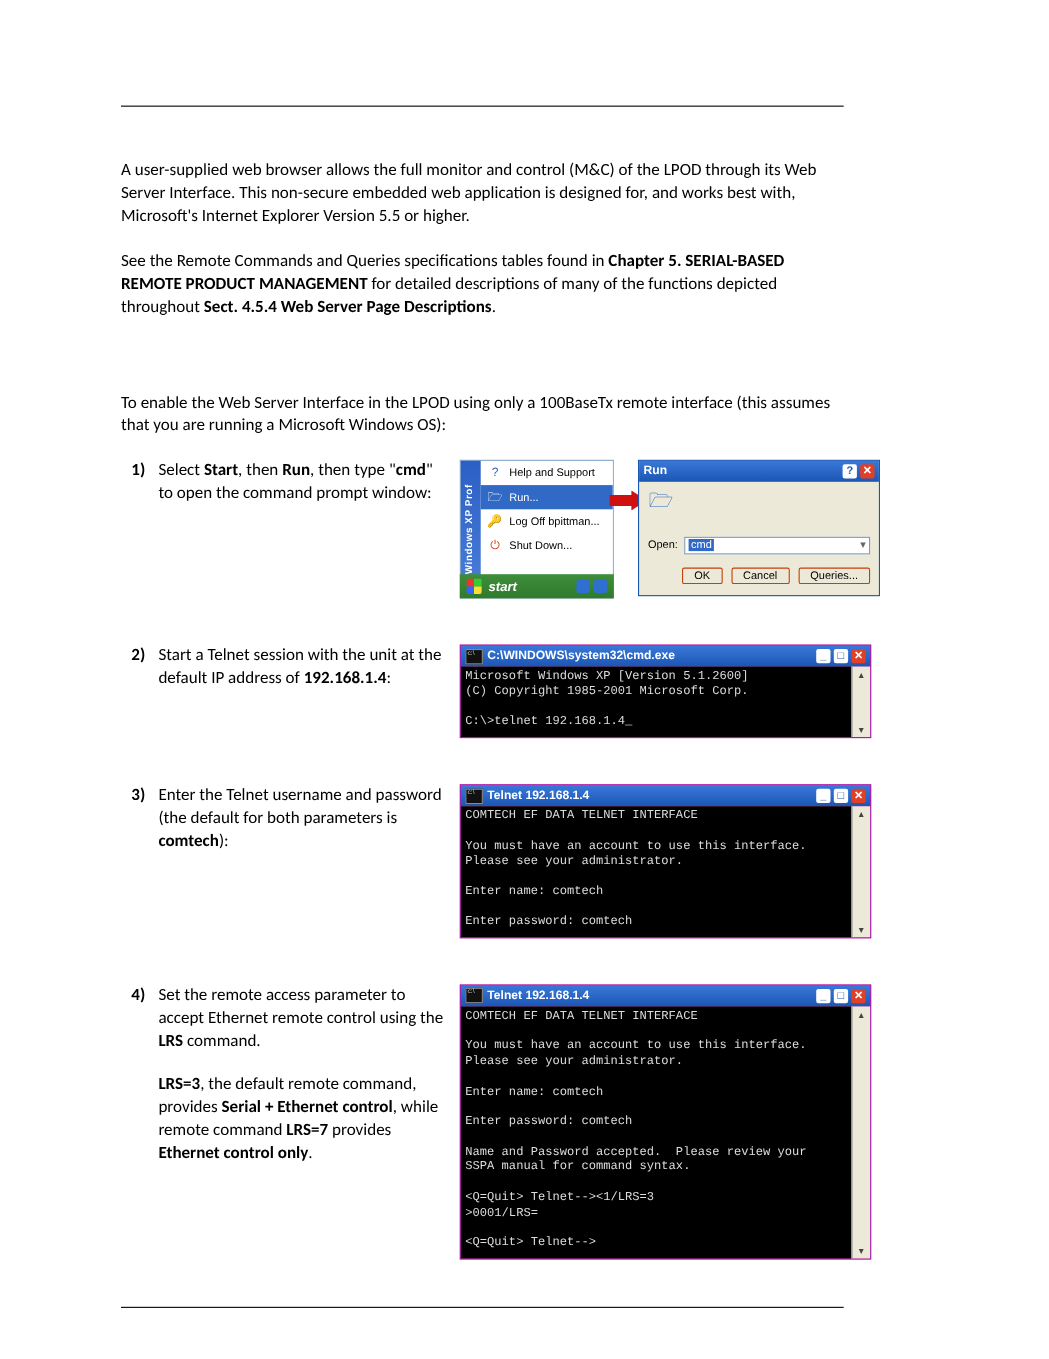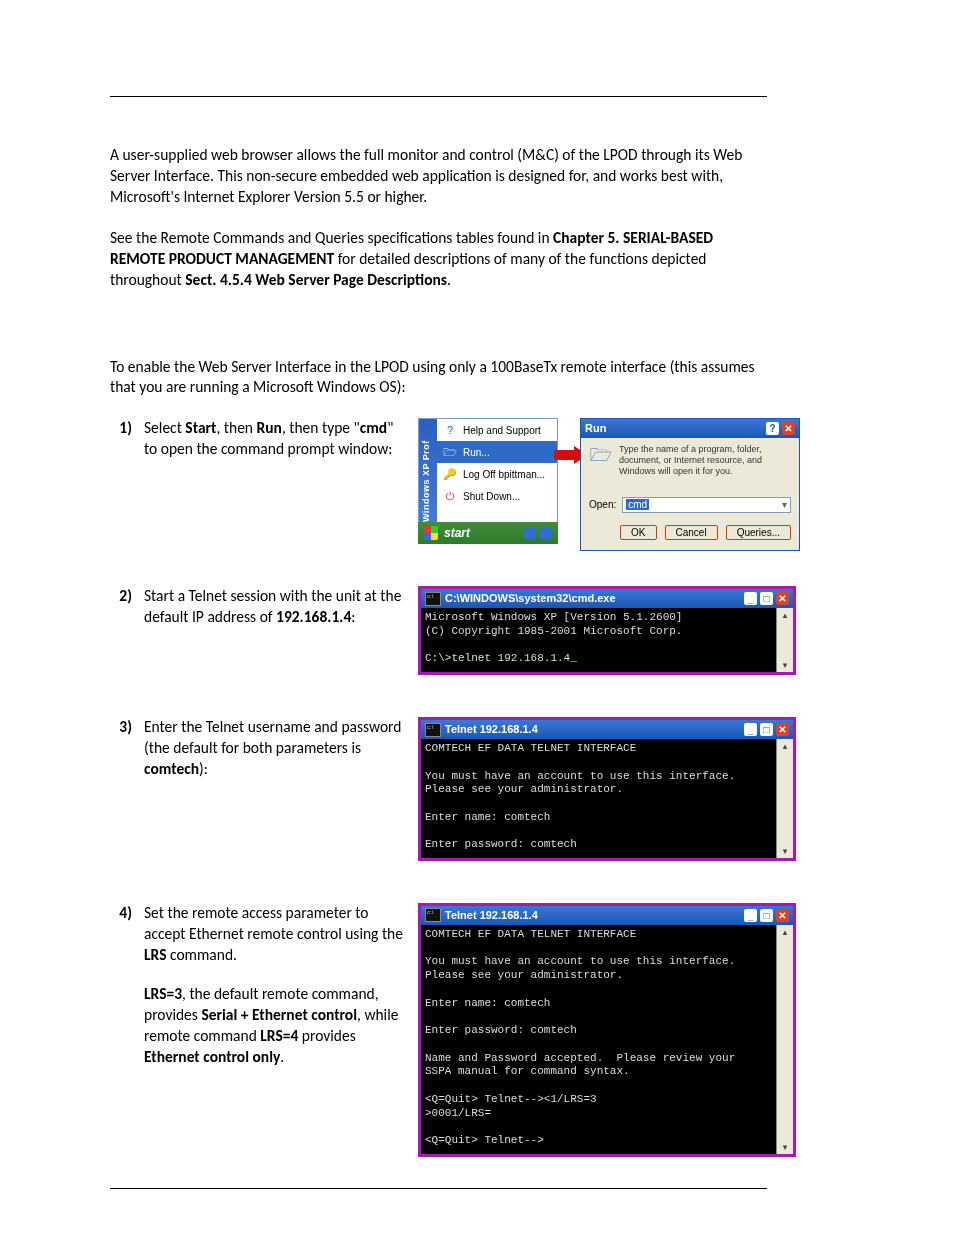--- a/index.html
+++ b/index.html
@@ -177,21 +177,21 @@
   .run-input .dd { float:right;color:#666; }
   .run-buttons { display:flex;gap:8px;justify-content:flex-end;margin-top:12px; }
   .run-buttons button {
     font-size:10px; padding:1px 10px;
     background:#ece9d8;border:1px solid #c2410c;border-radius:2px;
   }
 
   
   .term {
     width: 372px;
-    border: 3px solid #a21caf;
+    border: 1px solid #a21caf;
     font-family: Tahoma, Arial, sans-serif;
     font-size: 10px;
     background:#ec4899;
   }
   .term-title {
     background: linear-gradient(#3a78d8,#1a56b4);
     color:#fff;
     padding: 2px 4px;
     display:flex; align-items:center;
     font-weight:700;
@@ -294,21 +294,20 @@
             <div class="run-title">
               <span>Run</span>
               <div class="winbtns">
                 <span class="winsq">?</span>
                 <span class="winsq red">✕</span>
               </div>
             </div>
             <div class="run-body">
               <div class="desc">
                 <span class="ric">🗁</span>
-                <span>Type the name of a program, folder, document, or Internet resource, and Windows will open it for you.</span>
               </div>
               <div class="run-open-row">
                 <label>Open:</label>
                 <div class="run-input">
                   <span class="sel">cmd</span>
                   <span class="dd">▾</span>
                 </div>
               </div>
               <div class="run-buttons">
                 <button>OK</button>
@@ -391,21 +390,21 @@
       </div>
     </div>
 
     <div class="step-row" style="margin-bottom:0;">
       <div class="step-num">4)</div>
       <div class="step-text">
         <p>
           <span>Set the remote access parameter to accept Ethernet remote control using the </span><span class="bold">LRS</span><span> command.</span>
         </p>
         <p>
-          <span class="bold">LRS=3</span><span>, the default remote command, provides </span><span class="bold">Serial + Ethernet control</span><span>, while remote command </span><span class="bold">LRS=4</span><span> provides </span><span class="bold">Ethernet control only</span><span>.</span>
+          <span class="bold">LRS=3</span><span>, the default remote command, provides </span><span class="bold">Serial + Ethernet control</span><span>, while remote command </span><span class="bold">LRS=7</span><span> provides </span><span class="bold">Ethernet control only</span><span>.</span>
         </p>
       </div>
       <div class="shot-col">
         <div class="term shot">
           <div class="term-title">
             <span class="cmdico"></span>
             <span>Telnet 192.168.1.4</span>
             <div class="winbtns">
               <span class="winsq">_</span>
               <span class="winsq">□</span>

